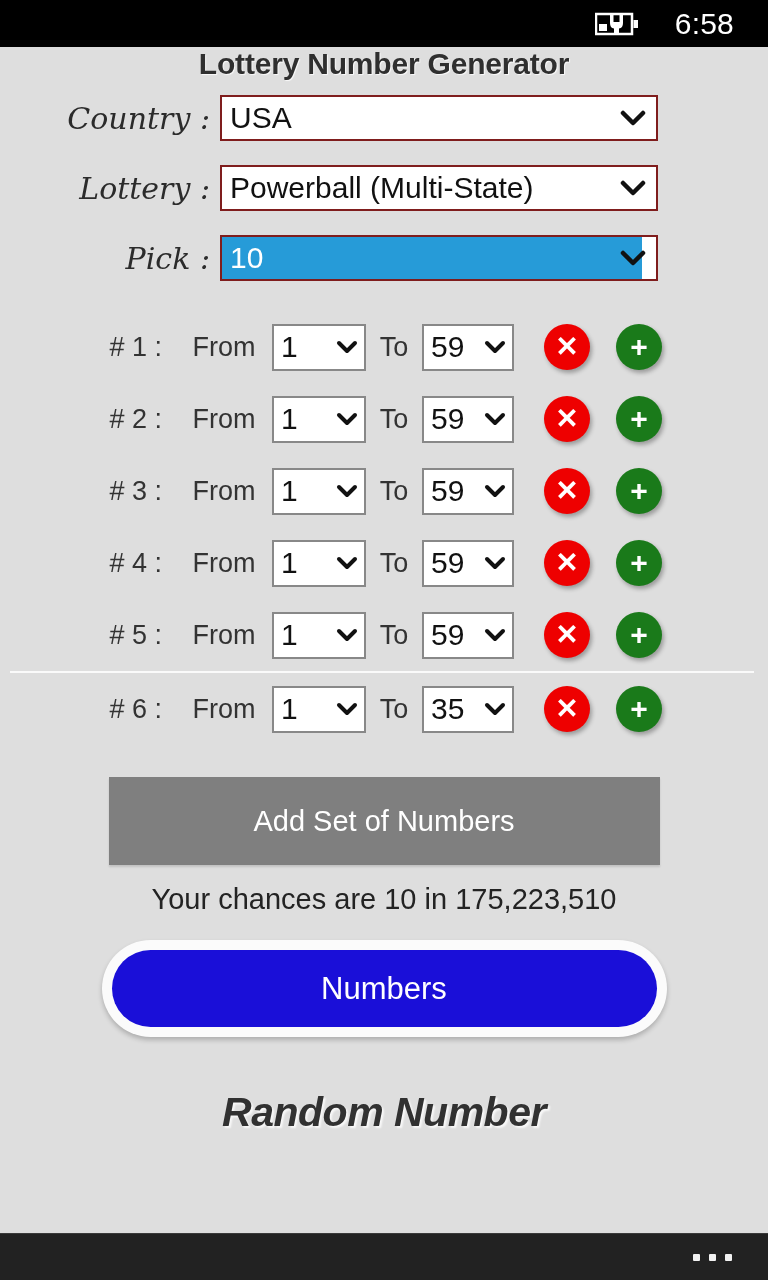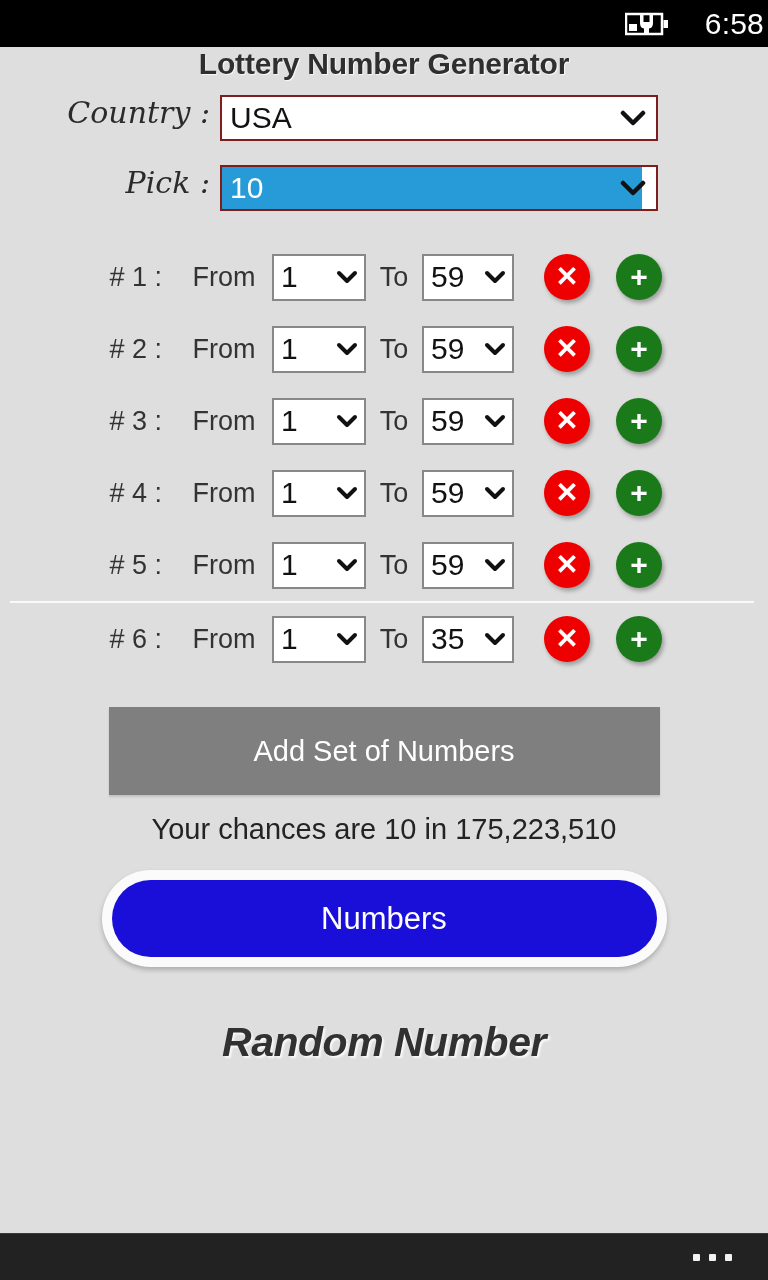--- a/index.html
+++ b/index.html
@@ -26,21 +26,21 @@
   
   .status-bar {
     position: absolute;
     top: 0; left: 0;
     width: 768px;
     height: 47px;
     background: #000;
     display: flex;
     align-items: center;
     justify-content: flex-end;
-    padding-right: 4px;
+    padding-right: 34px;
   }
   .battery-icon {
     display: inline-flex;
     align-items: center;
     margin-right: 36px;
   }
   .status-time {
     color: #fff;
     font-size: 30px;
     font-weight: 400;
@@ -63,20 +63,21 @@
     font-weight: bold;
     color: #2f2f2f;
     padding-top: 0;
     letter-spacing: -0.2px;
     text-shadow: 1px 1px 1px rgba(255,255,255,0.85);
   }
 
   
   .sel-row {
     display: flex;
+    align-items: center;
     margin-top: 14px;
     padding-right: 70px;
   }
   .sel-row.row-lottery { margin-top: 24px; }
   .sel-row.row-pick { margin-top: 24px; }
 
   .sel-label {
     width: 220px;
     text-align: right;
     padding-right: 10px;
@@ -315,20 +316,31 @@
       <div class="sel-box">
         <span class="sel-value">USA</span>
         <span class="caret">
           <svg width="26" height="16" viewBox="0 0 26 16">
             <polyline points="3,3 13,13 23,3" fill="none" stroke="#111" stroke-width="4.5" stroke-linecap="round" stroke-linejoin="round"></polyline>
           </svg>
         </span>
       </div>
     </div>
 
+    <div class="sel-row row-lottery">
+      <div class="sel-label">Lottery :</div>
+      <div class="sel-box">
+        <span class="sel-value">Powerball (Multi-State)</span>
+        <span class="caret">
+          <svg width="26" height="16" viewBox="0 0 26 16">
+            <polyline points="3,3 13,13 23,3" fill="none" stroke="#111" stroke-width="4.5" stroke-linecap="round" stroke-linejoin="round"></polyline>
+          </svg>
+        </span>
+      </div>
+    </div>
 
     <div class="sel-row row-pick">
       <div class="sel-label">Pick :</div>
       <div class="sel-box highlight">
         <span class="fill"></span>
         <span class="sel-value">10</span>
         <span class="caret">
           <svg width="26" height="16" viewBox="0 0 26 16">
             <polyline points="3,3 13,13 23,3" fill="none" stroke="#111" stroke-width="4.5" stroke-linecap="round" stroke-linejoin="round"></polyline>
           </svg>

